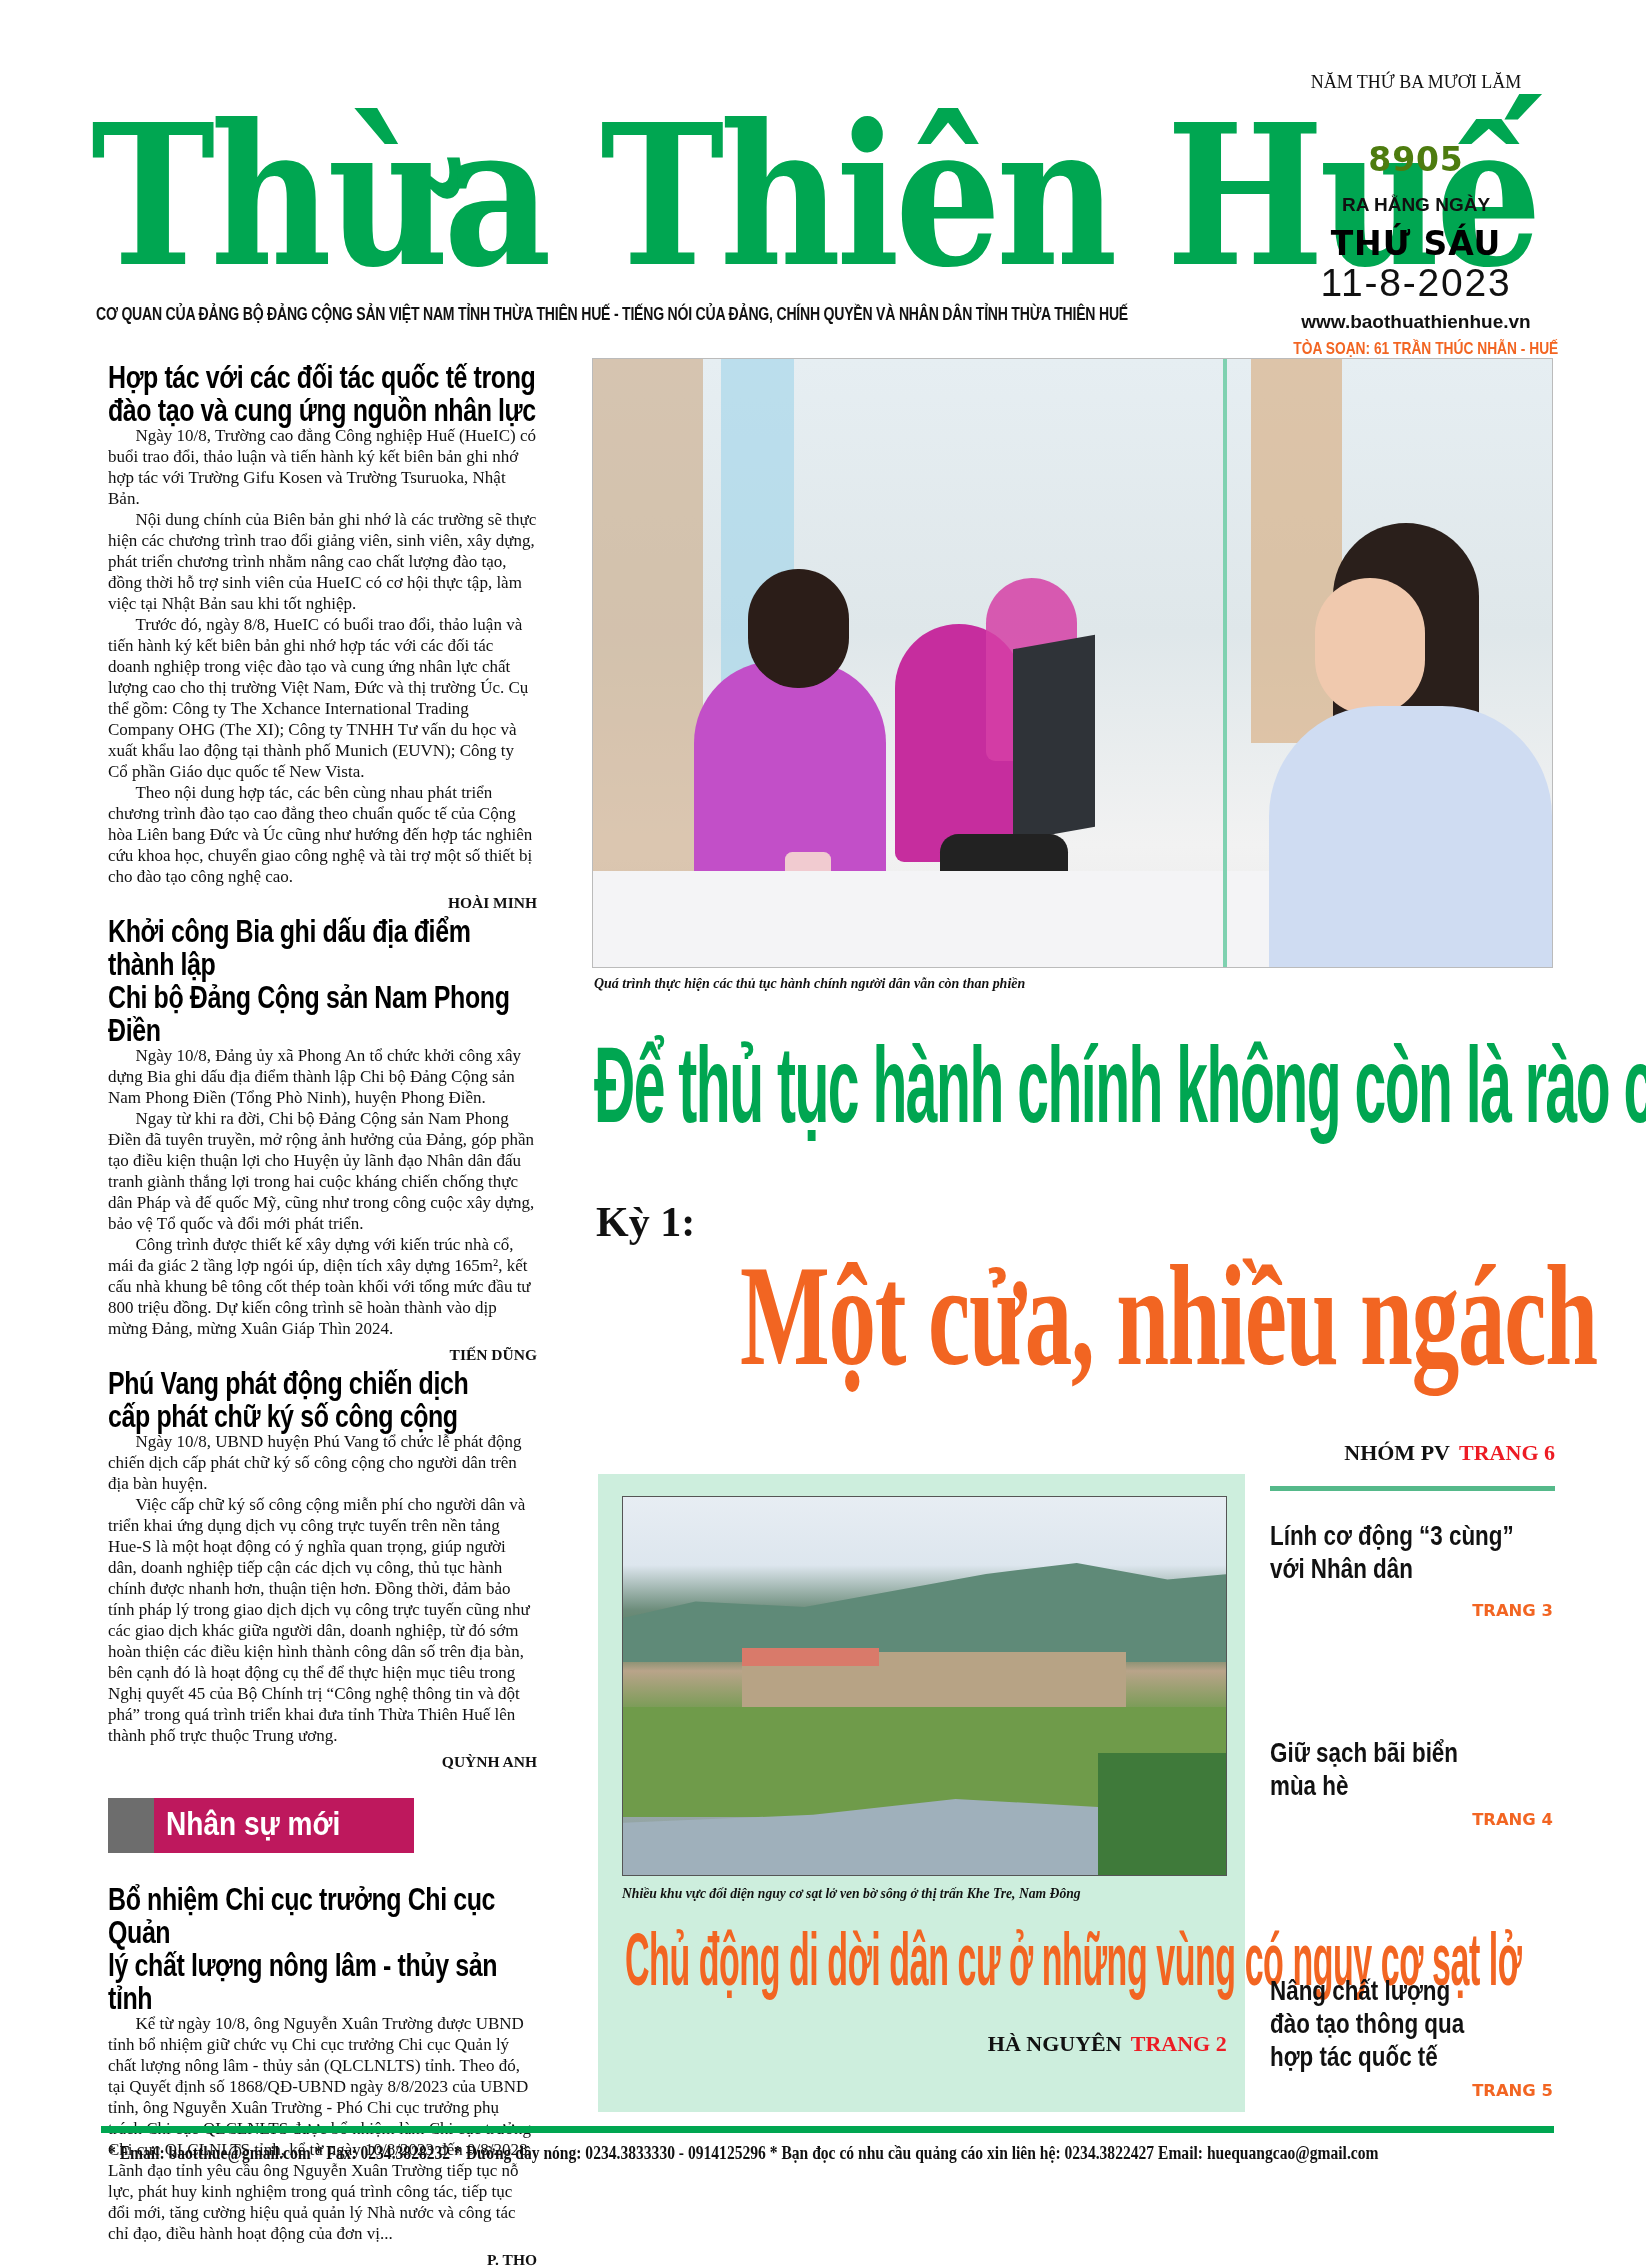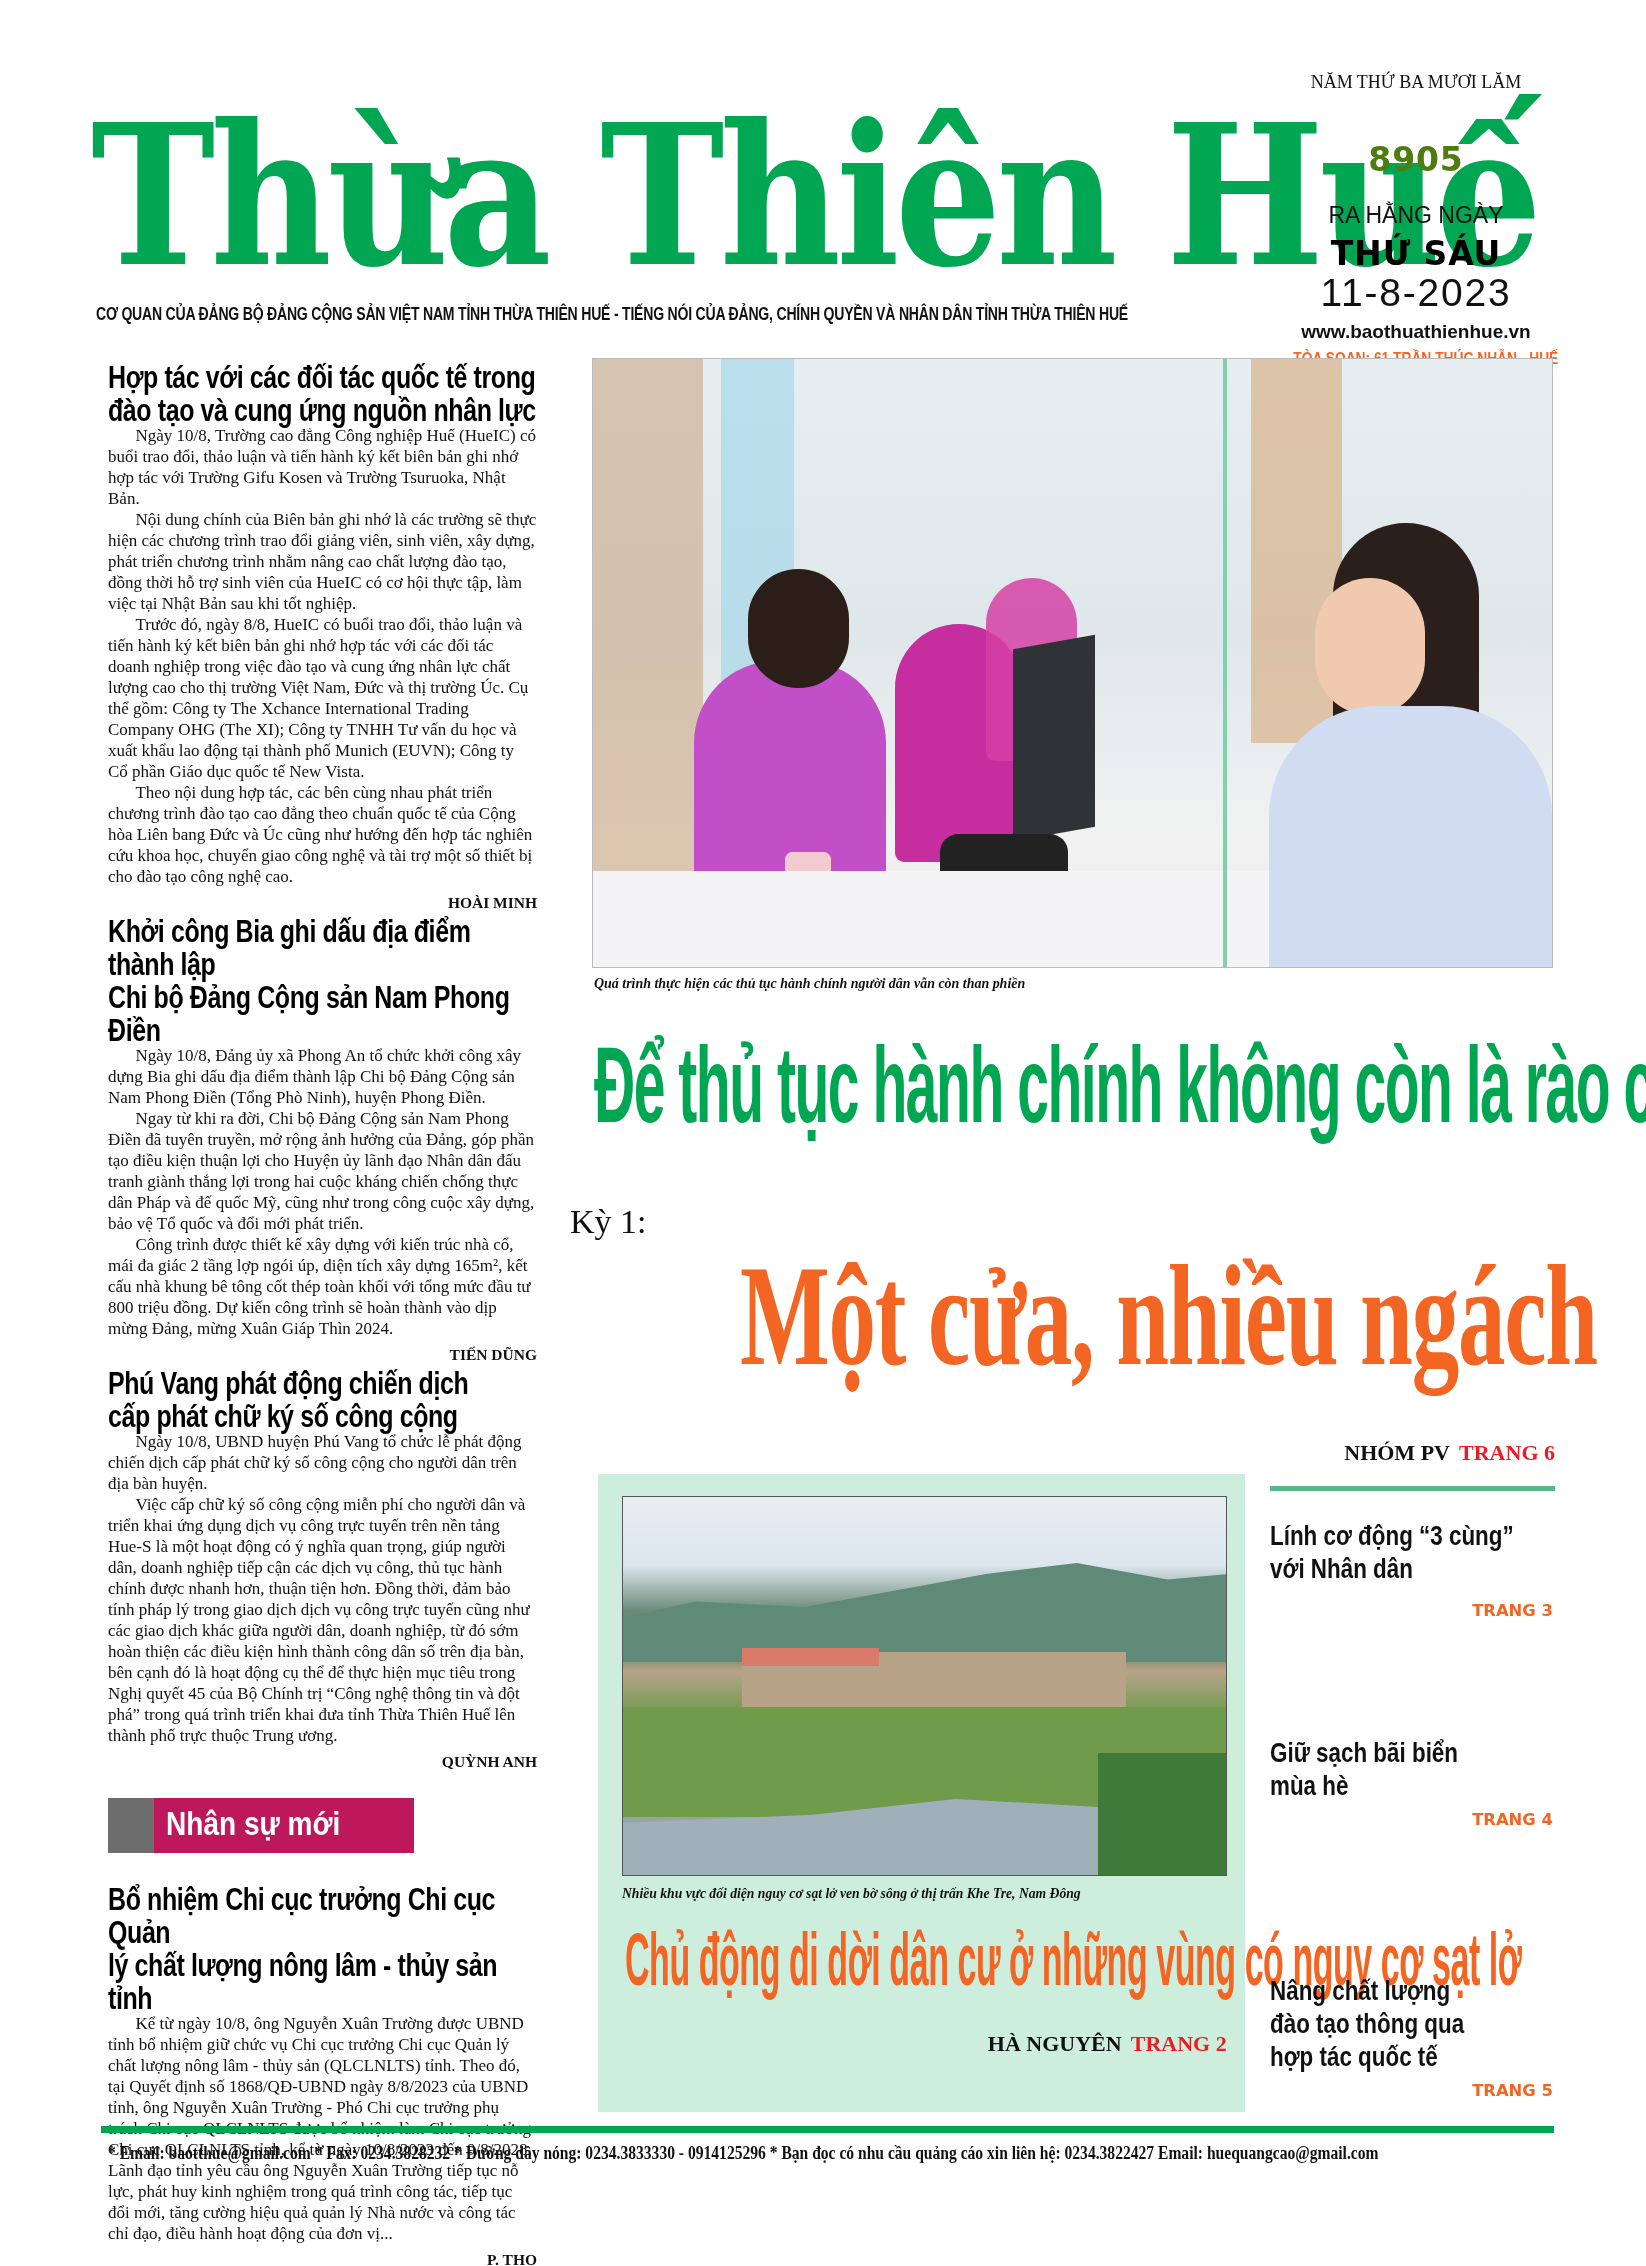--- a/index.html
+++ b/index.html
@@ -17,21 +17,21 @@
   }
   .masthead-sub {
     left: 96px; top: 302px; width: 1179px; height: 24px;
     font-family: "Liberation Sans", sans-serif; font-weight: bold;
     font-size: 19px; line-height: 24px; white-space: nowrap;
     transform: scaleX(0.74); transform-origin: left top; letter-spacing: -0.3px;
   }
   .info-box { left: 1270px; top: 69px; width: 292px; text-align: center; }
   .info-year { font-family: "Liberation Serif", serif; font-size: 18px; line-height: 27.4px; color: #111; }
   .info-issue { font-family: "DejaVu Sans", sans-serif; font-weight: bold; font-size: 33px; line-height: 31px; color: #4d7c0f; letter-spacing: 0.9px; margin-top: 48px; }
-  .info-daily { font-family: "Liberation Sans", sans-serif; font-weight: normal; font-size: 23px; line-height: 38px; margin-top: 21px; }
+  .info-daily { font-family: "Liberation Sans", sans-serif; font-weight: bold; font-size: 19px; line-height: 38px; margin-top: 11px; }
   .info-day { font-family: "DejaVu Sans", sans-serif; font-weight: bold; font-size: 33px; line-height: 40px; color: #000000; letter-spacing: 0.9px; }
   .info-date { font-family: "Liberation Sans", sans-serif; font-size: 39px; line-height: 37px; letter-spacing: 1.8px; }
   .info-web { font-family: "Liberation Sans", sans-serif; font-weight: bold; font-size: 19px; line-height: 33px; margin-top: 3.7px; }
   .info-addr { font-family: "Liberation Sans", sans-serif; font-weight: bold; font-size: 16.4px; line-height: 20px; color: #f26522; transform: scaleX(0.84); transform-origin: center top; white-space: nowrap; }
   .info-phone { font-family: "Liberation Sans", sans-serif; font-weight: bold; font-size: 16.4px; line-height: 20px; color: #f26522; transform: scaleX(0.84); transform-origin: center top; }
 
   
   .left-col { left: 108px; top: 361px; width: 429px; }
   .hl {
     font-family: "Liberation Sans", sans-serif; font-weight: bold; color: #000;
@@ -71,22 +71,22 @@
   }
 
   
   .main-hl {
     left: 594px; top: 1014px; width: 969px; height: 155px;
     font-family: "Liberation Sans", sans-serif; font-weight: bold; color: #00a651;
     font-size: 102px; line-height: 137px; letter-spacing: -2.7px; white-space: nowrap;
     transform: scaleX(0.56) scaleY(1.05); transform-origin: left top;
   }
   .kicker {
-    left: 570px; top: 1202px; font-family: "Liberation Serif", serif; font-weight: normal;
-    font-size: 34px; line-height: 40px; white-space: nowrap;
+    left: 596px; top: 1202px; font-family: "Liberation Serif", serif; font-weight: bold;
+    font-size: 42px; line-height: 40px; white-space: nowrap;
   }
   .sub-hl {
     left: 740px; top: 1238px; width: 822px; font-family: "Liberation Serif", serif; font-weight: bold;
     color: #f26522; font-size: 144px; line-height: 155px; white-space: nowrap;
     transform: scaleX(0.66); transform-origin: left top; letter-spacing: -1.8px;
   }
   .main-byline {
     left: 1188px; top: 1439px; width: 367px; text-align: right; white-space: nowrap;
     font-family: "Liberation Serif", serif; font-weight: bold; font-size: 22px; line-height: 27.4px;
   }

